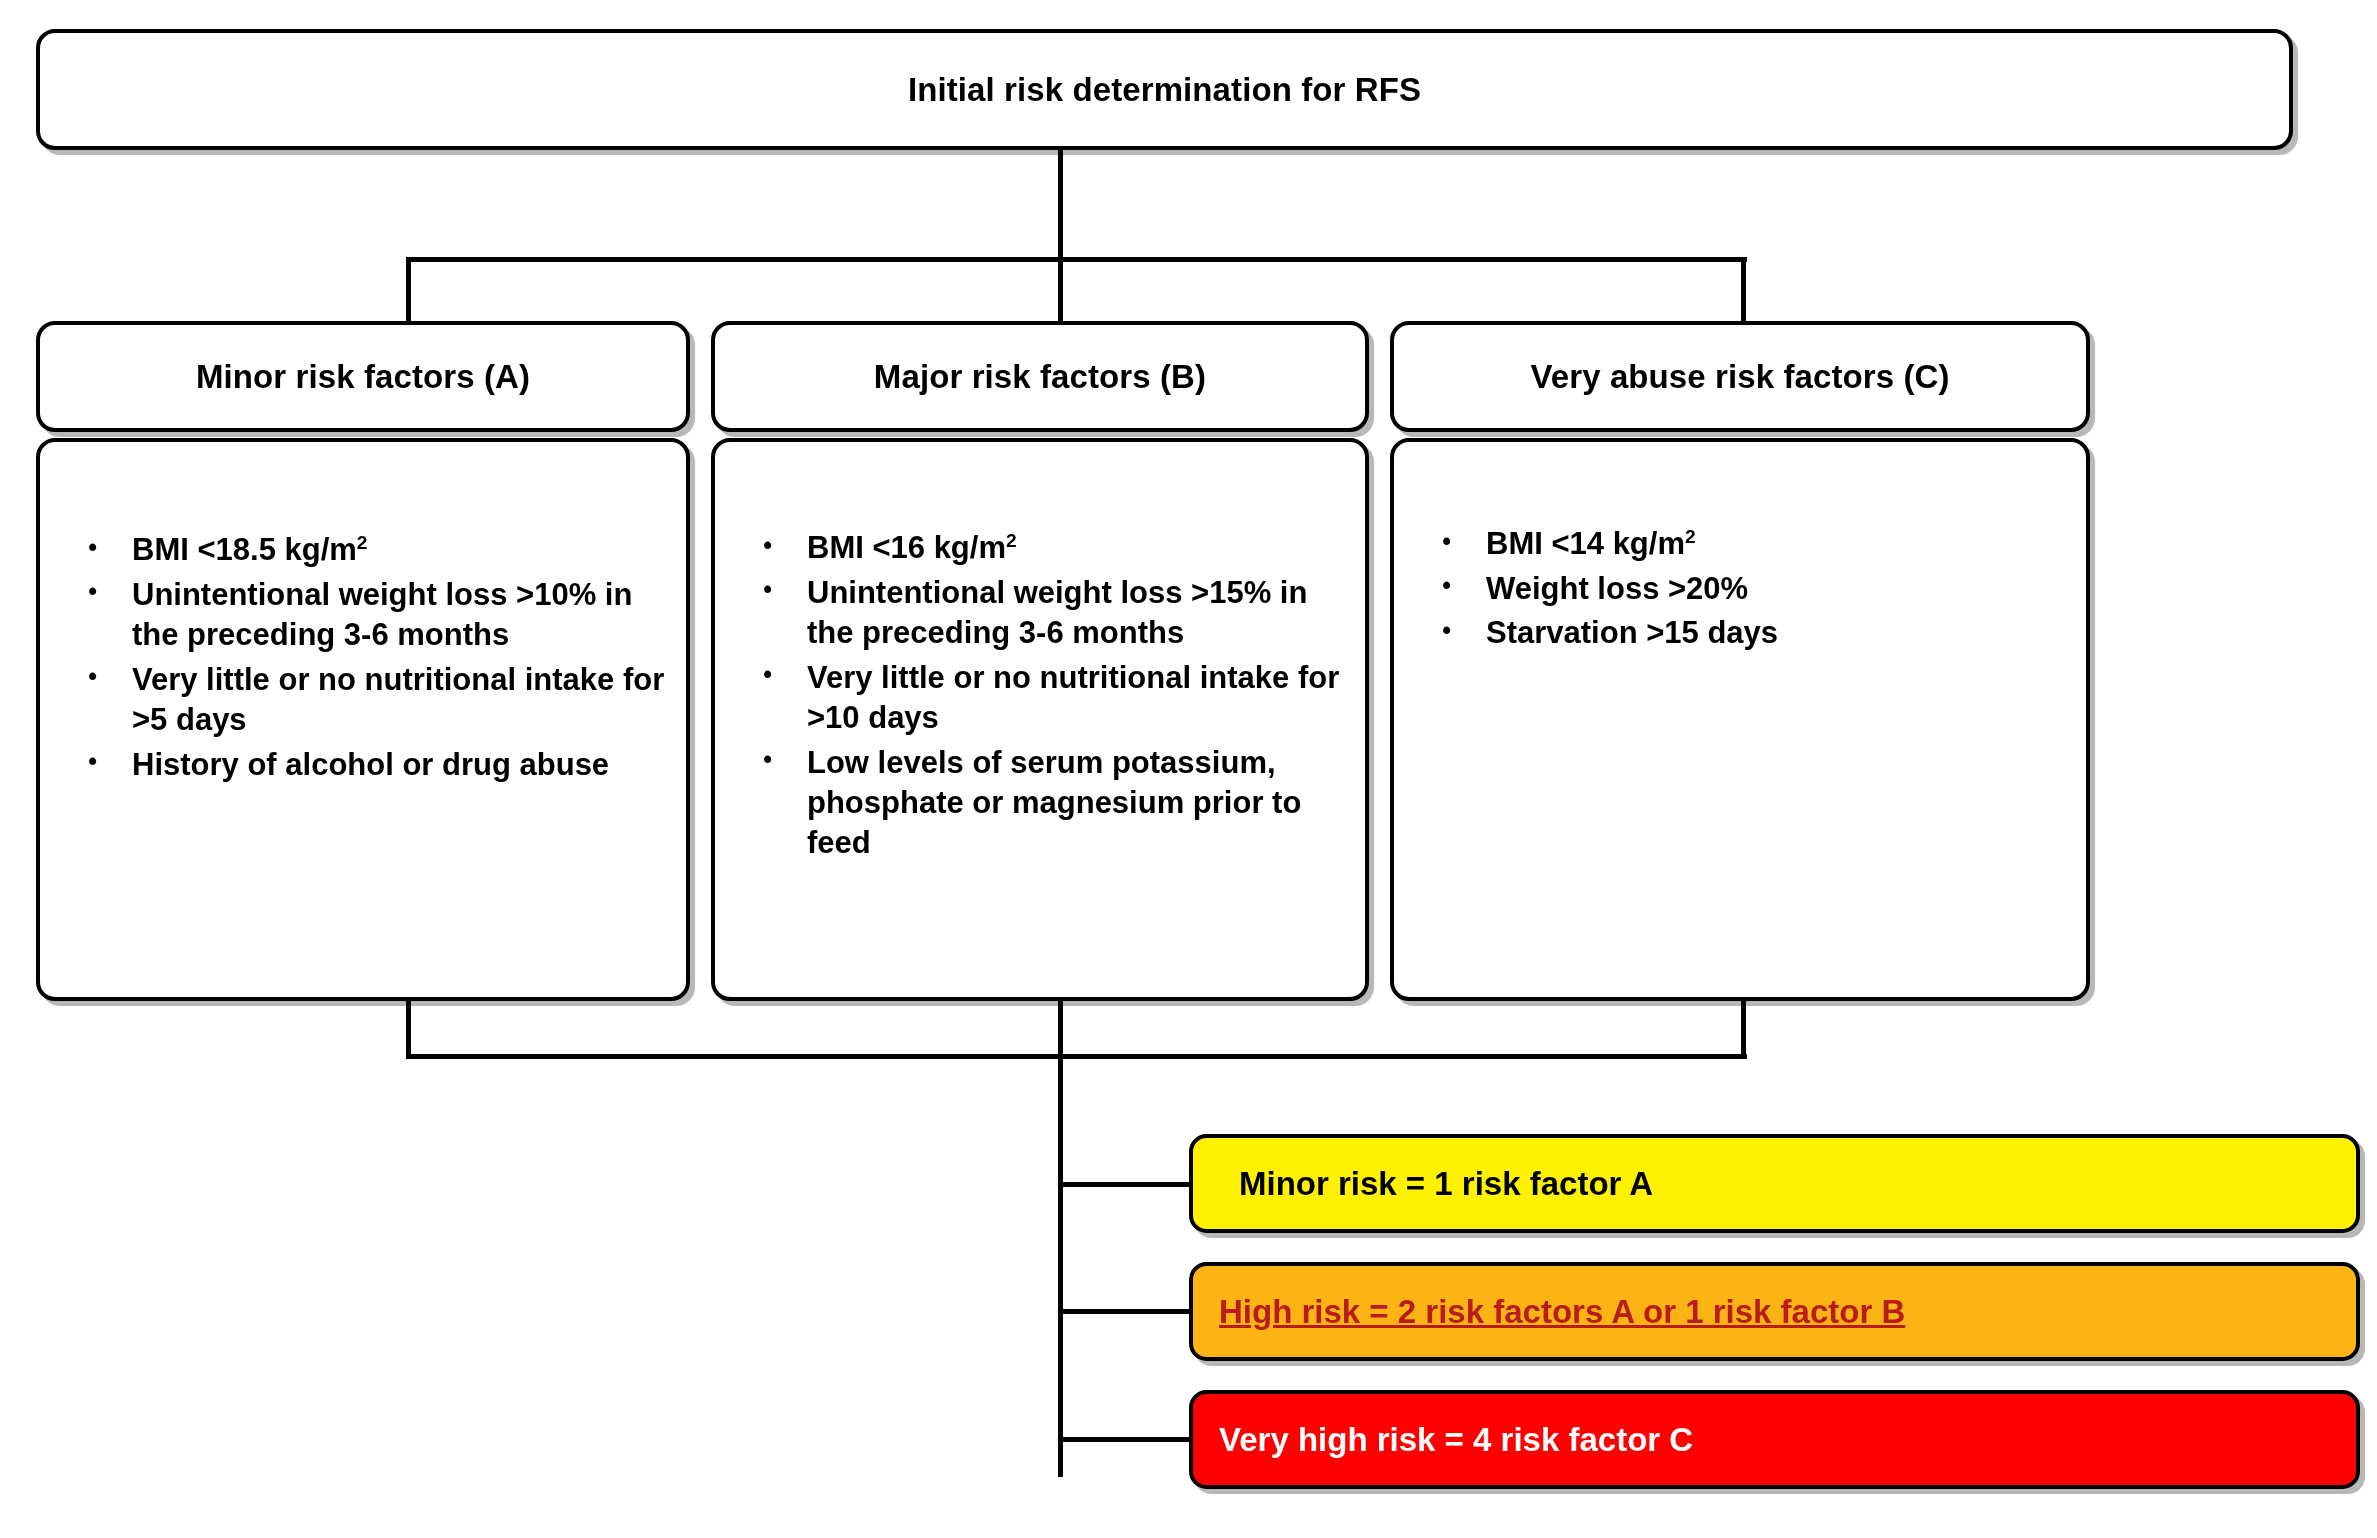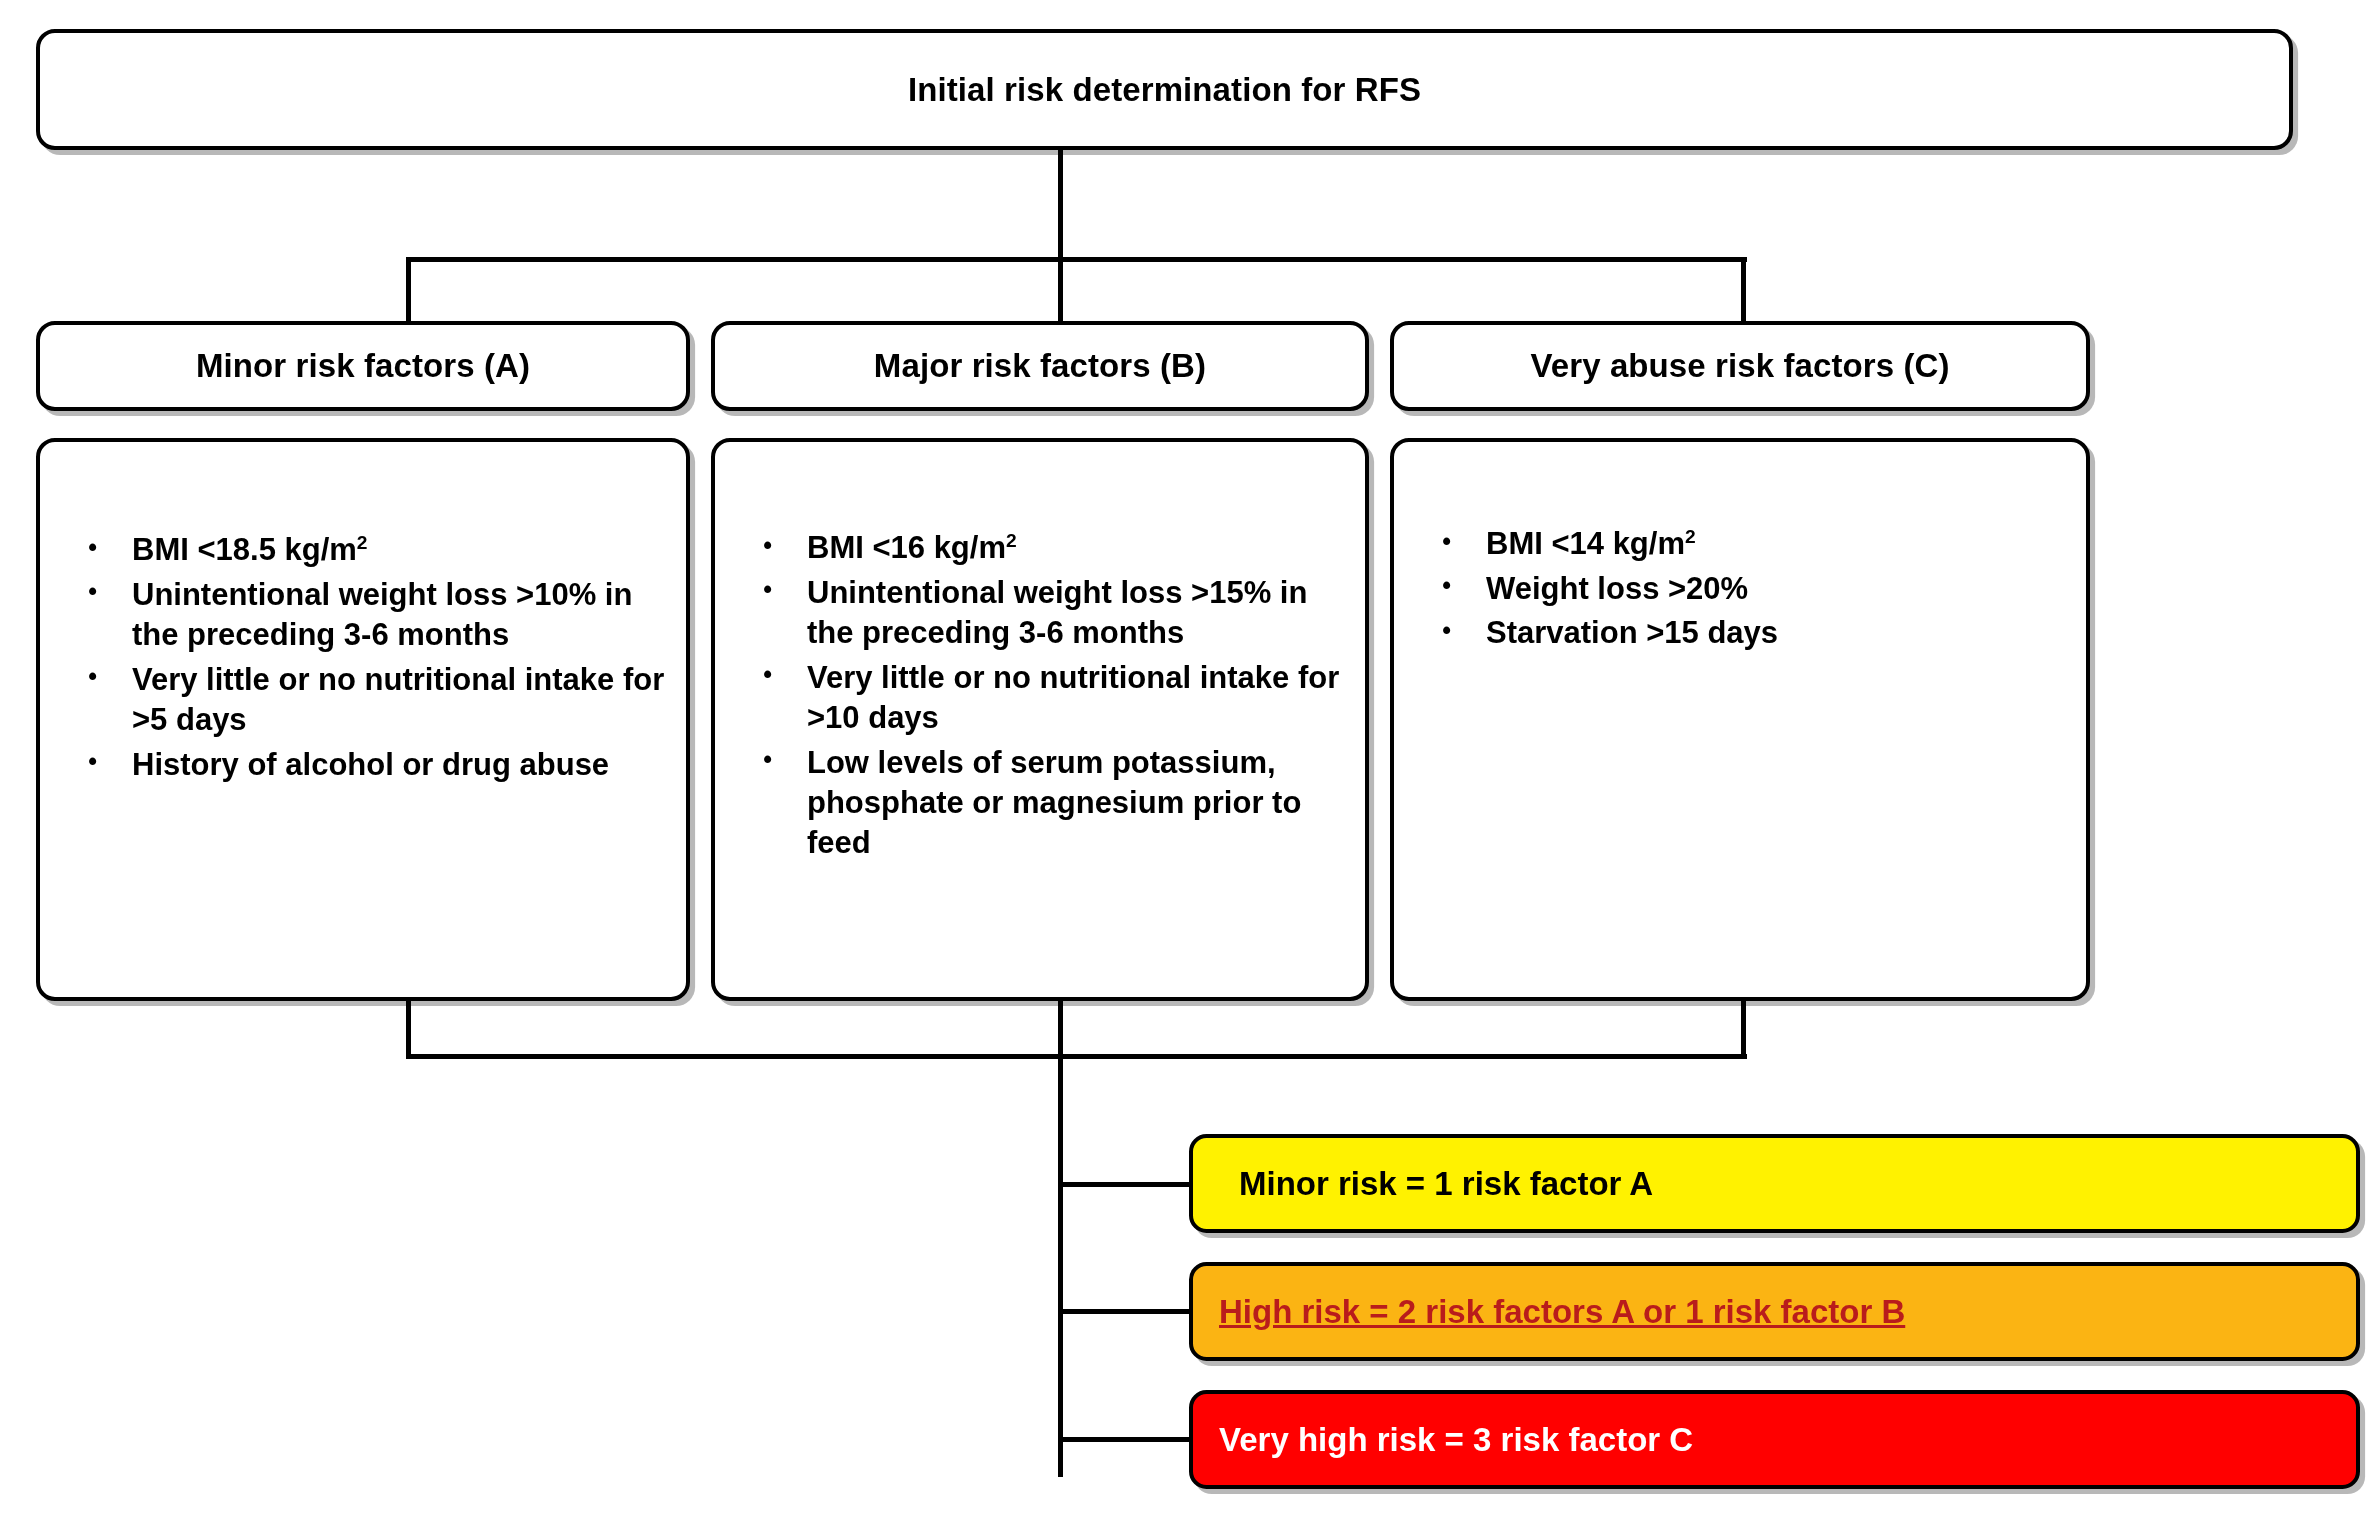--- a/index.html
+++ b/index.html
@@ -34,21 +34,21 @@
     font-weight:bold;
     font-size:33px;
     letter-spacing:0.1px;
     line-height:1.15;
   }
   
   #root-box{
     left:36px; top:29px; width:2257px; height:121px;
   }
   
-  .col-head{ top:321px; height:90px; }
+  .col-head{ top:321px; height:111px; }
   #head-a{ left:36px;   width:654px; }
   #head-b{ left:711px;  width:658px; }
   #head-c{ left:1390px; width:700px; }
   
   .col-body{ top:438px; height:563px; }
   #body-a{ left:36px;   width:654px; }
   #body-b{ left:711px;  width:658px; }
   #body-c{ left:1390px; width:700px; }
   .bullets{
     list-style:none;
@@ -165,17 +165,17 @@
     </ul>
   </div>
 
   <div class="node result" id="res-minor" style="background: rgb(255, 242, 0);">
     <span class="result-label" style="color: rgb(0, 0, 0); padding-left: 46px;">Minor risk = 1 risk factor A</span>
   </div>
   <div class="node result" id="res-high" style="background: rgb(251, 180, 19);">
     <span class="result-label" style="color: #b91c1c; text-decoration: underline;">High risk = 2 risk factors A or 1 risk factor B</span>
   </div>
   <div class="node result" id="res-veryhigh" style="background: rgb(255, 0, 0);">
-    <span class="result-label" style="color: rgb(255, 255, 255);">Very high risk = 3 risk factor C</span>
+    <span class="result-label" style="color: rgb(255, 255, 255);">Very high risk = 4 risk factor C</span>
   </div>
 
 </div>
 
 
 </body></html>

